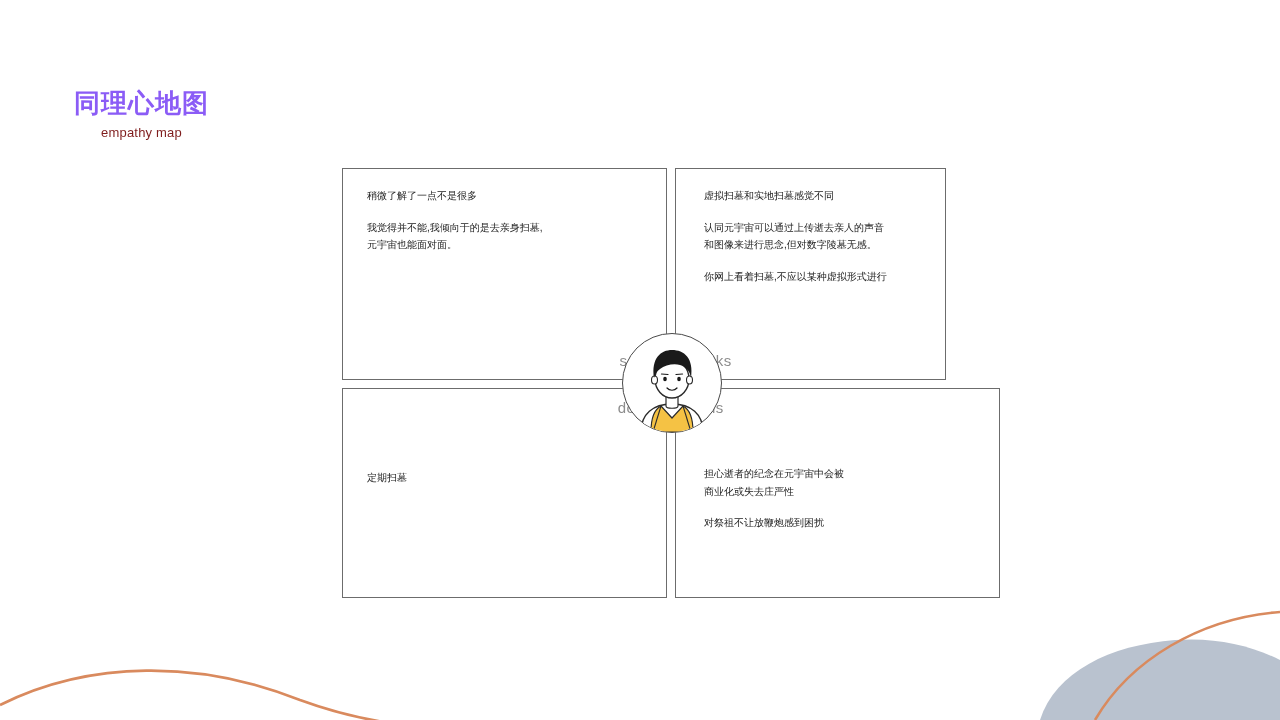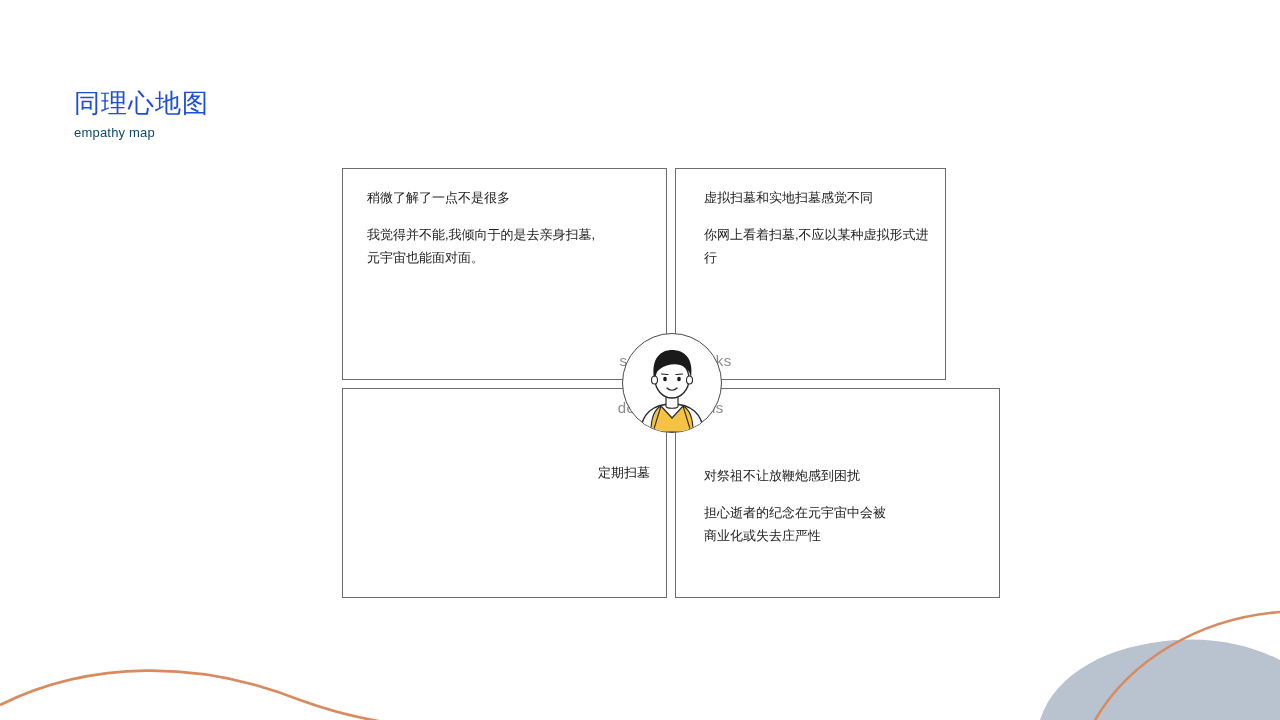--- a/index.html
+++ b/index.html
@@ -16,30 +16,31 @@
   }
 
   
   .title-block {
     position: absolute;
     left: 74px;
     top: 88px;
   }
   .title-main {
     font-size: 26px;
-    color: #1d4ed8;
+    color: #8b5cf6;
     letter-spacing: 1px;
     line-height: 1.2;
-    font-weight: 400;
+    font-weight: 700;
   }
   .title-sub {
     font-size: 13px;
-    color: #0c4a6e;
+    color: #7f1d1d;
     margin-top: 6px;
     letter-spacing: 0.2px;
+    text-align: center;
   }
 
   
   .map {
     position: absolute;
     left: 342px;
     top: 168px;
     width: 658px;
     height: 430px;
   }
@@ -62,27 +63,27 @@
   }
   .lbl-says   { right: 14px;  bottom: 10px; }
   .lbl-thinks { left: 14px;   bottom: 10px; }
   .lbl-does   { right: 14px;  top: 10px; }
   .lbl-feels  { left: 14px;   top: 10px; }
 
   .quad-body {
     position: absolute;
     left: 24px;
     right: 16px;
-    font-size: 13px;
+    font-size: 10px;
     color: #222222;
     line-height: 1.75;
   }
   .quad-says .quad-body   { top: 18px; }
   .quad-thinks .quad-body { top: 18px; left: 28px; }
-  .quad-does .quad-body   { top: 73px; text-align: right; }
+  .quad-does .quad-body   { top: 80px; }
   .quad-feels .quad-body  { top: 76px; left: 28px; }
 
   .para { margin: 0 0 14px 0; white-space: pre-line; }
   .para:last-child { margin-bottom: 0; }
 
   
   .avatar {
     position: absolute;
     left: 622px;
     top: 333px;
@@ -119,37 +120,39 @@
       <p class="para">稍微了解了一点不是很多</p>
       <p class="para">我觉得并不能,我倾向于的是去亲身扫墓,
 元宇宙也能面对面。</p>
     </div>
     <div class="quad-label lbl-says">says</div>
   </div>
 
   <div class="quad quad-thinks">
     <div class="quad-body">
       <p class="para">虚拟扫墓和实地扫墓感觉不同</p>
+      <p class="para">认同元宇宙可以通过上传逝去亲人的声音
+和图像来进行思念,但对数字陵墓无感。</p>
       <p class="para">你网上看着扫墓,不应以某种虚拟形式进行</p>
     </div>
     <div class="quad-label lbl-thinks">thinks</div>
   </div>
 
   <div class="quad quad-does">
     <div class="quad-body">
       <p class="para">定期扫墓</p>
     </div>
     <div class="quad-label lbl-does">does</div>
   </div>
 
   <div class="quad quad-feels">
     <div class="quad-body">
-      <p class="para">对祭祖不让放鞭炮感到困扰</p>
       <p class="para">担心逝者的纪念在元宇宙中会被
 商业化或失去庄严性</p>
+      <p class="para">对祭祖不让放鞭炮感到困扰</p>
     </div>
     <div class="quad-label lbl-feels">feels</div>
   </div>
 </div>
 
 <div class="avatar">
   <svg width="98" height="98" viewBox="0 0 98 98">
 
     <path d="M18 98 C18 80 30 70 49 70 C68 70 80 80 80 98 Z" fill="#ffffff" stroke="#2b2b2b" stroke-width="1.4"></path>
 

